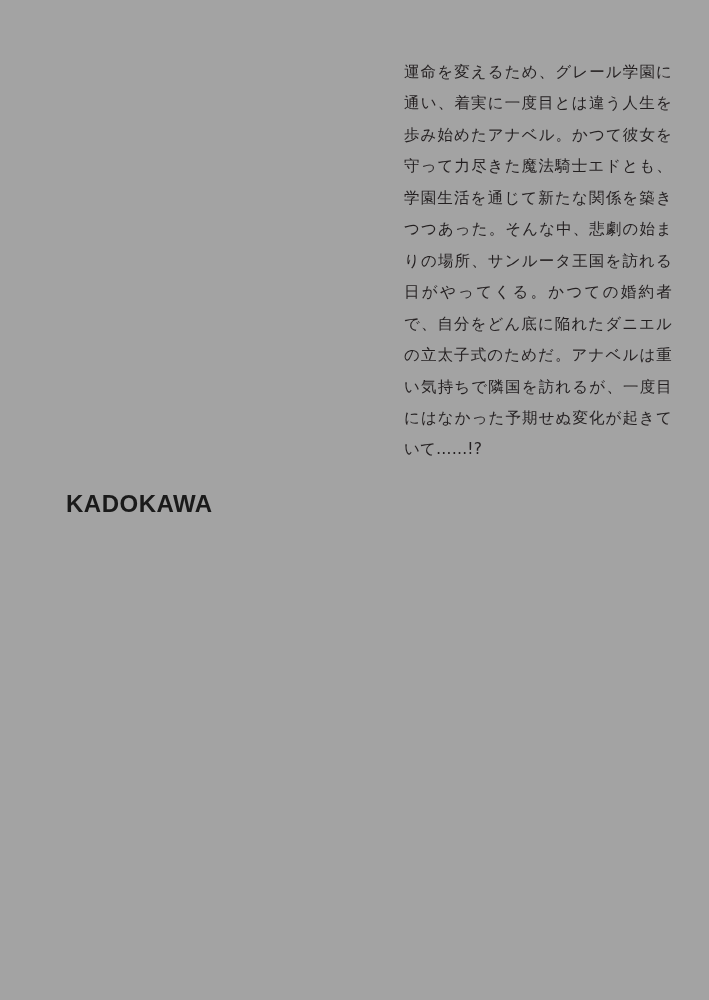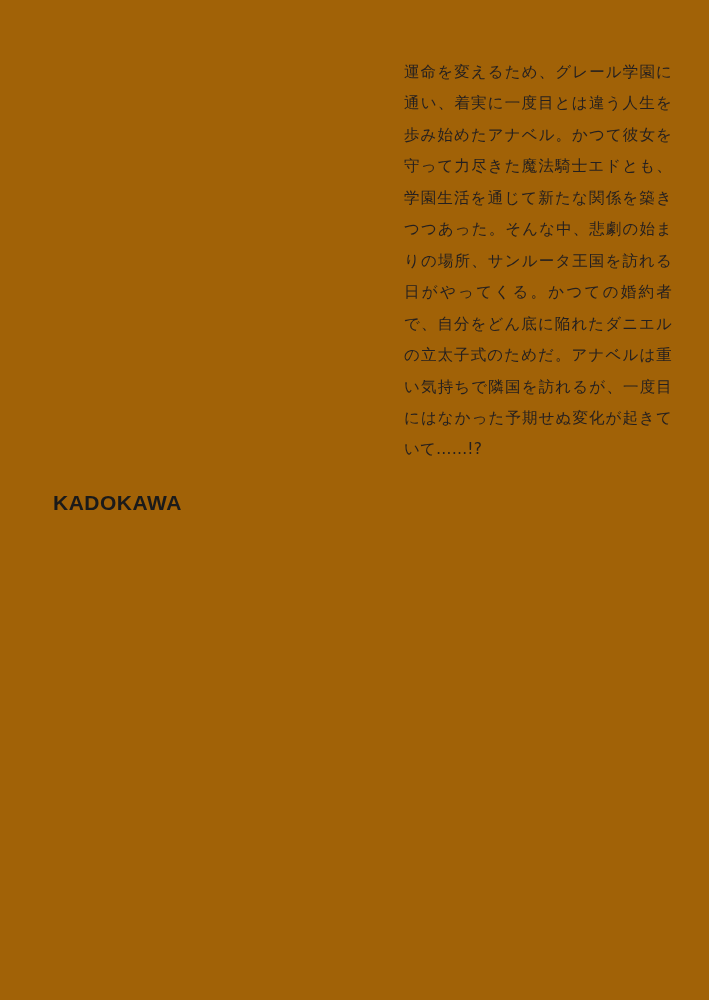--- a/index.html
+++ b/index.html
@@ -12,31 +12,31 @@
     height: 1000px;
     position: relative;
     font-family: "Liberation Sans", "DejaVu Sans", sans-serif;
     color: #231f20;
     overflow: hidden;
   }
 
   .page {
     position: absolute;
     inset: 0;
-    background: #a16207;
+    background: #a3a3a3;
   }
 
   
   .publisher-logo {
     position: absolute;
-    left: 53px;
+    left: 66px;
     top: 492px;
     font-family: "Liberation Sans", "DejaVu Sans", sans-serif;
     font-weight: 700;
-    font-size: 21px;
+    font-size: 24px;
     letter-spacing: 0.5px;
     color: #1a1a1a;
     line-height: 1;
     white-space: nowrap;
   }
 
   
   .blurb {
     position: absolute;
     left: 404px;

